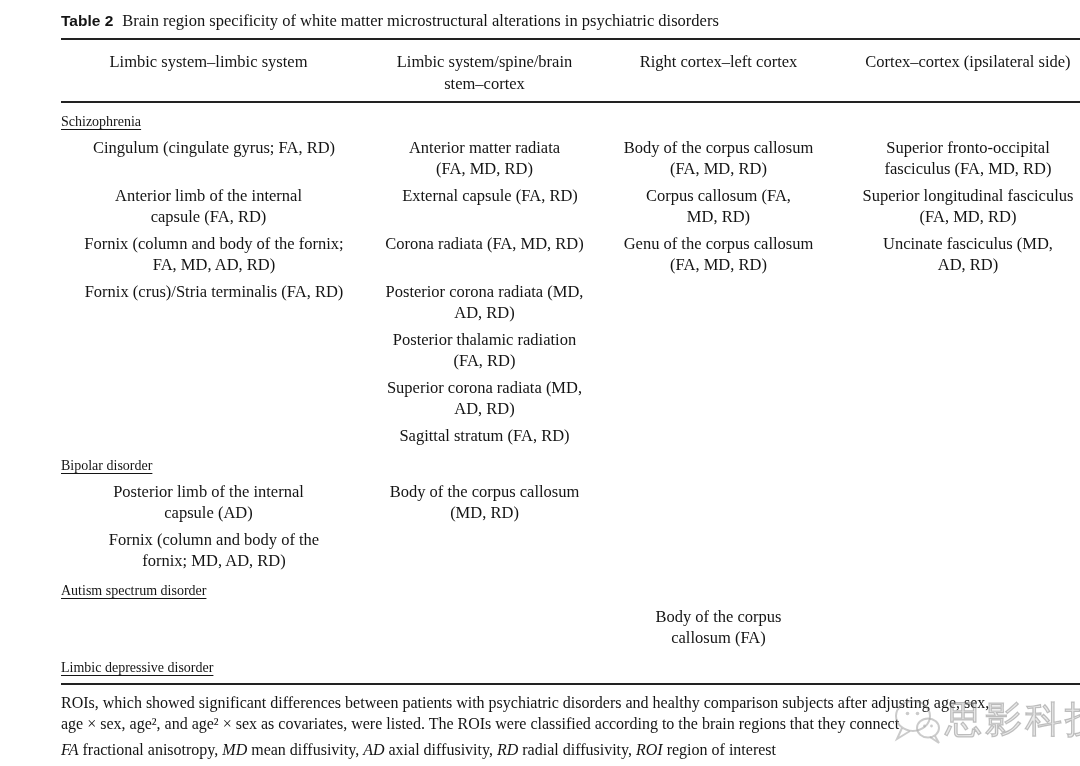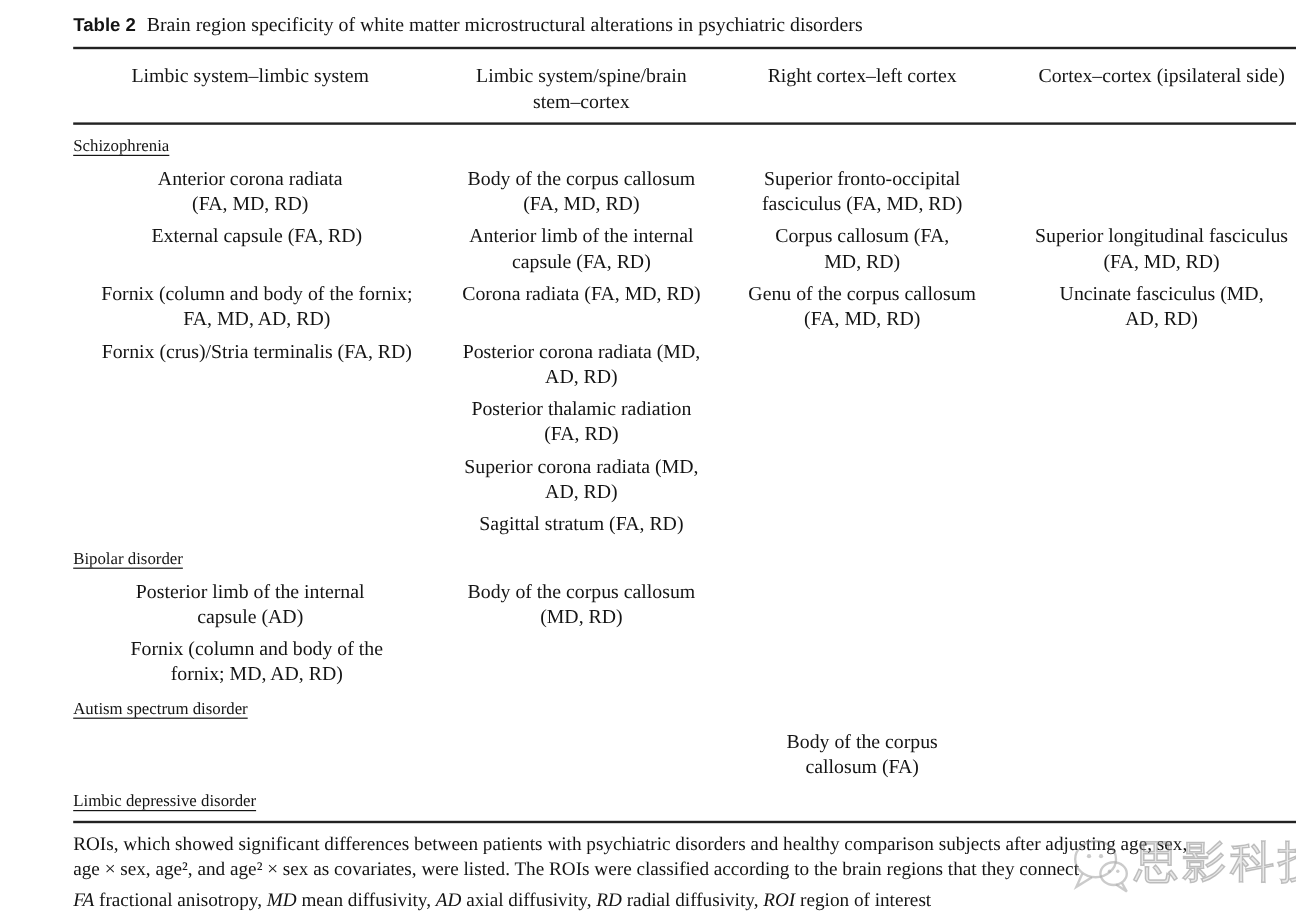--- a/index.html
+++ b/index.html
@@ -90,31 +90,32 @@
     <div class="cell hc c4">Cortex–cortex (ipsilateral side)</div>
   </div>
 
   <div class="rule under-header"></div>
 
   <div class="sections">
 
     <div class="section">
       <div class="section-heading"><span class="shead">Schizophrenia</span></div>
       <div class="row entry-row">
-        <div class="cell c2">Anterior corona radiata
+        <div class="cell c1">Cingulum (cingulate gyrus; FA, RD)</div>
+        <div class="cell c2">Anterior matter radiata
 (FA, MD, RD)</div>
         <div class="cell c3">Body of the corpus callosum
 (FA, MD, RD)</div>
         <div class="cell c4">Superior fronto-occipital
 fasciculus (FA, MD, RD)</div>
       </div>
       <div class="row entry-row">
-        <div class="cell c1">External capsule (FA, RD)</div>
         <div class="cell c2">Anterior limb of the internal
 capsule (FA, RD)</div>
+        <div class="cell c1">External capsule (FA, RD)</div>
         <div class="cell c3">Corpus callosum (FA,
 MD, RD)</div>
         <div class="cell c4">Superior longitudinal fasciculus
 (FA, MD, RD)</div>
       </div>
       <div class="row entry-row">
         <div class="cell c1">Fornix (column and body of the fornix;
 FA, MD, AD, RD)</div>
         <div class="cell c2">Corona radiata (FA, MD, RD)</div>
         <div class="cell c3">Genu of the corpus callosum

